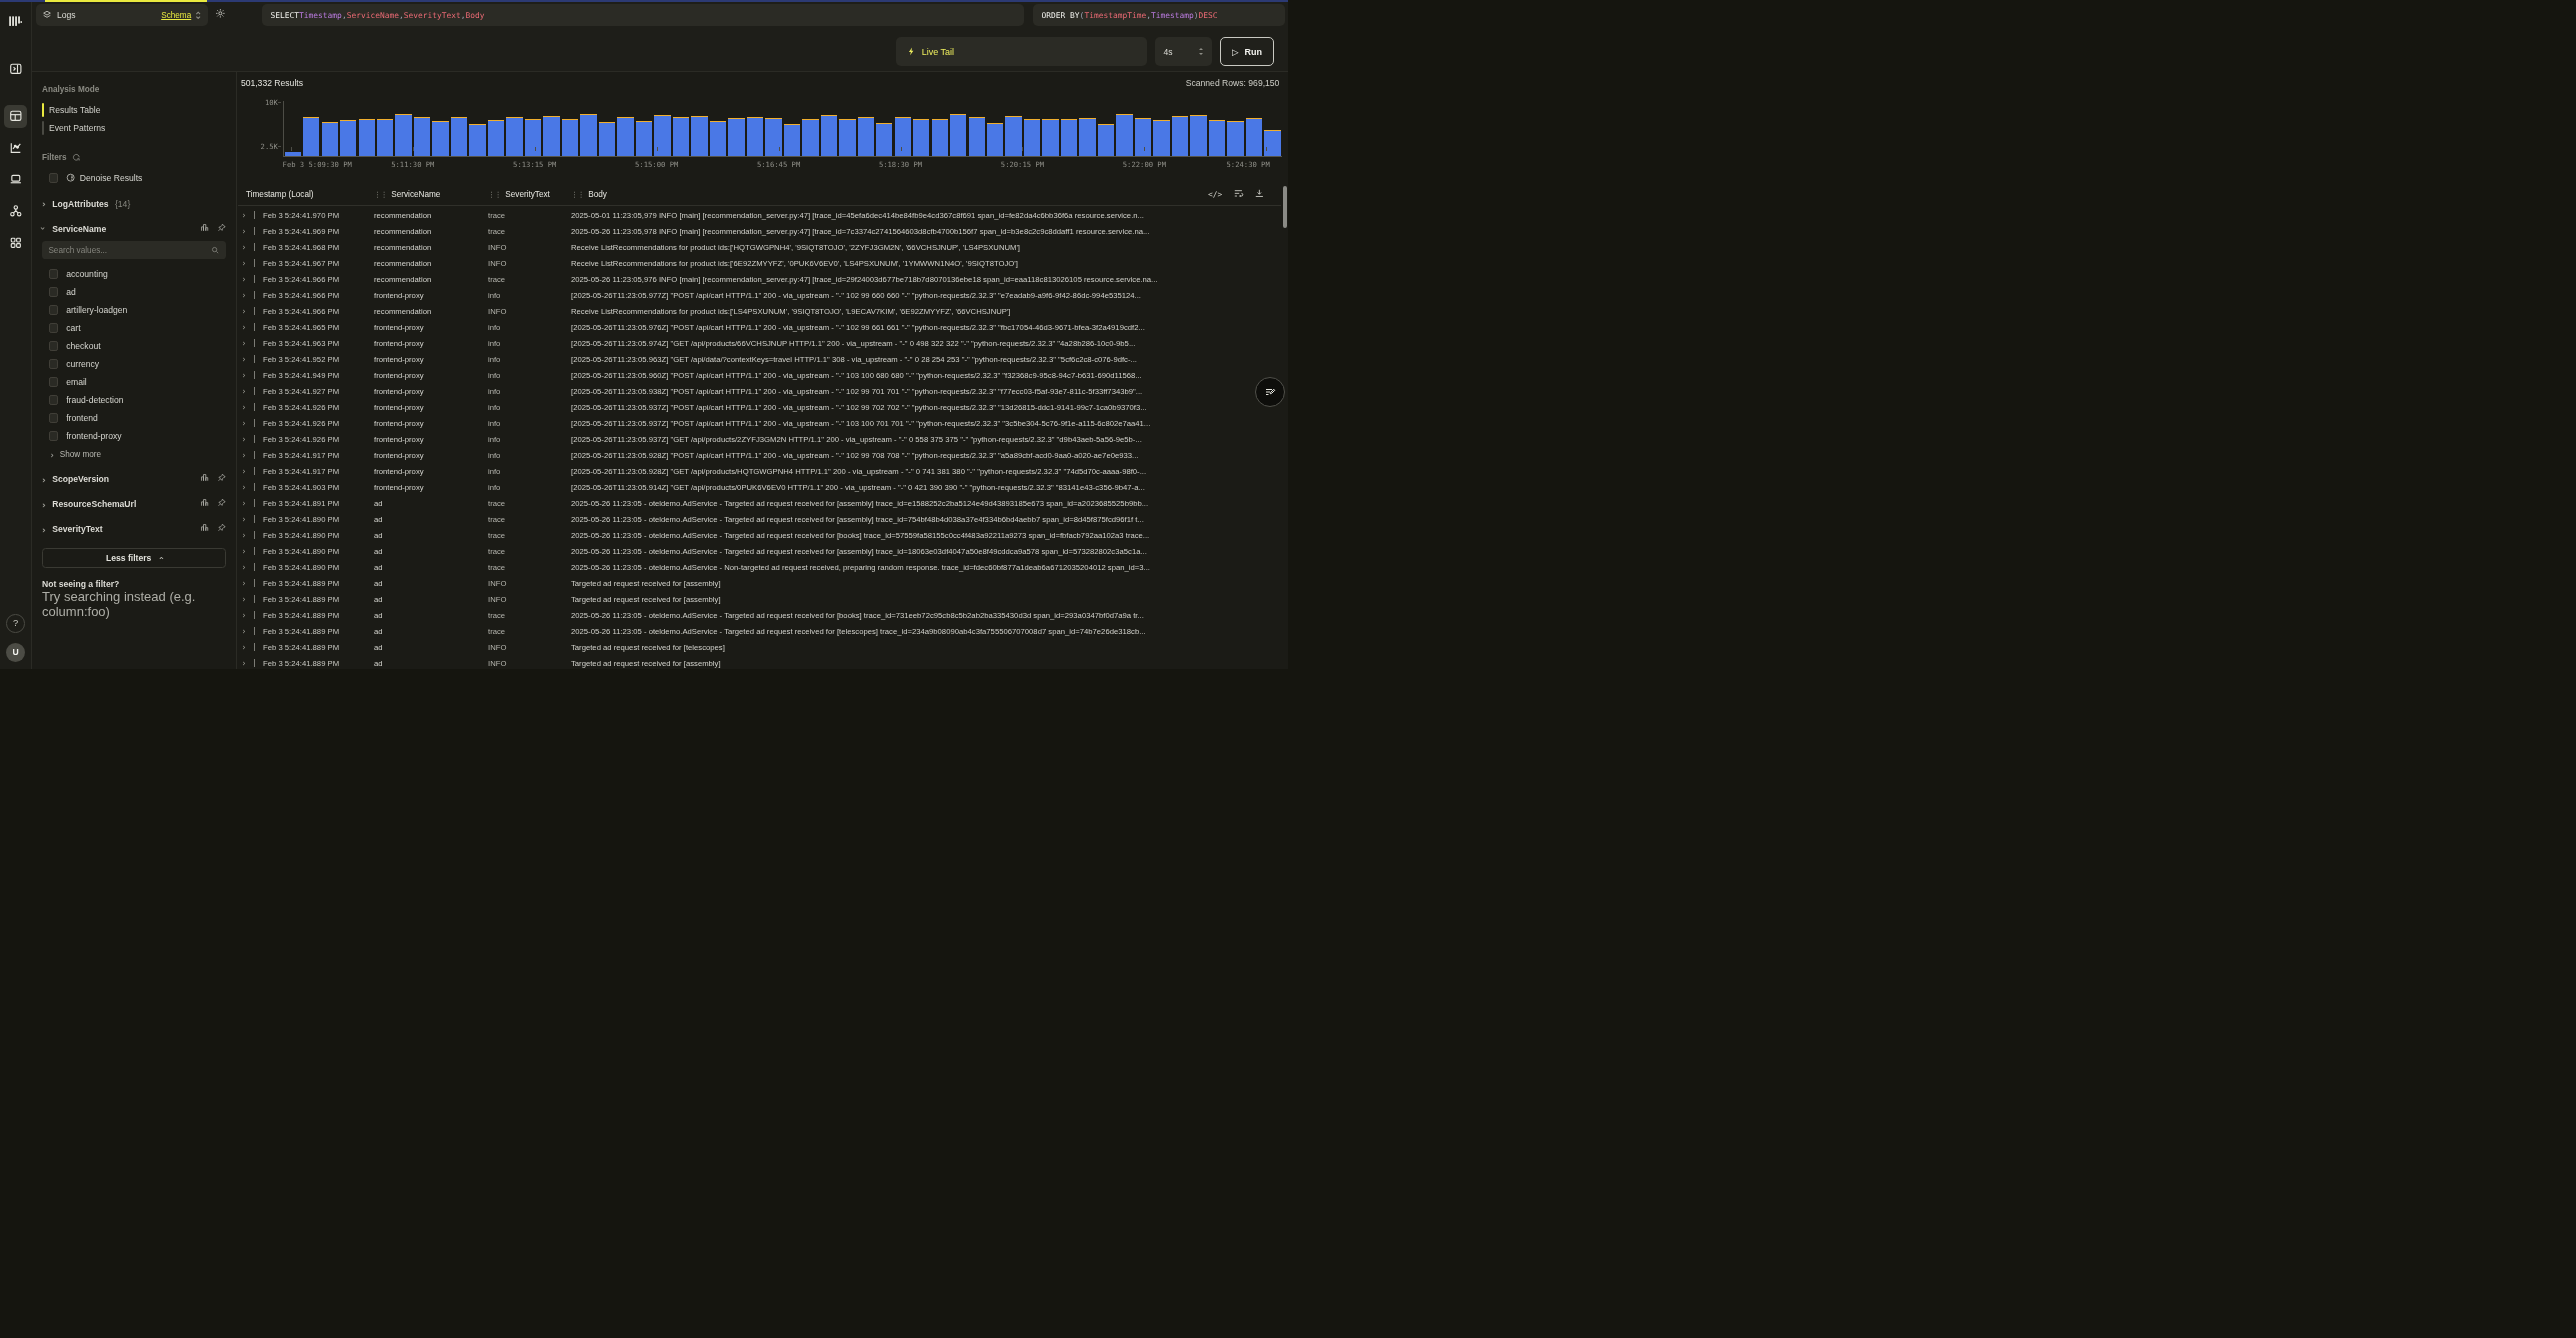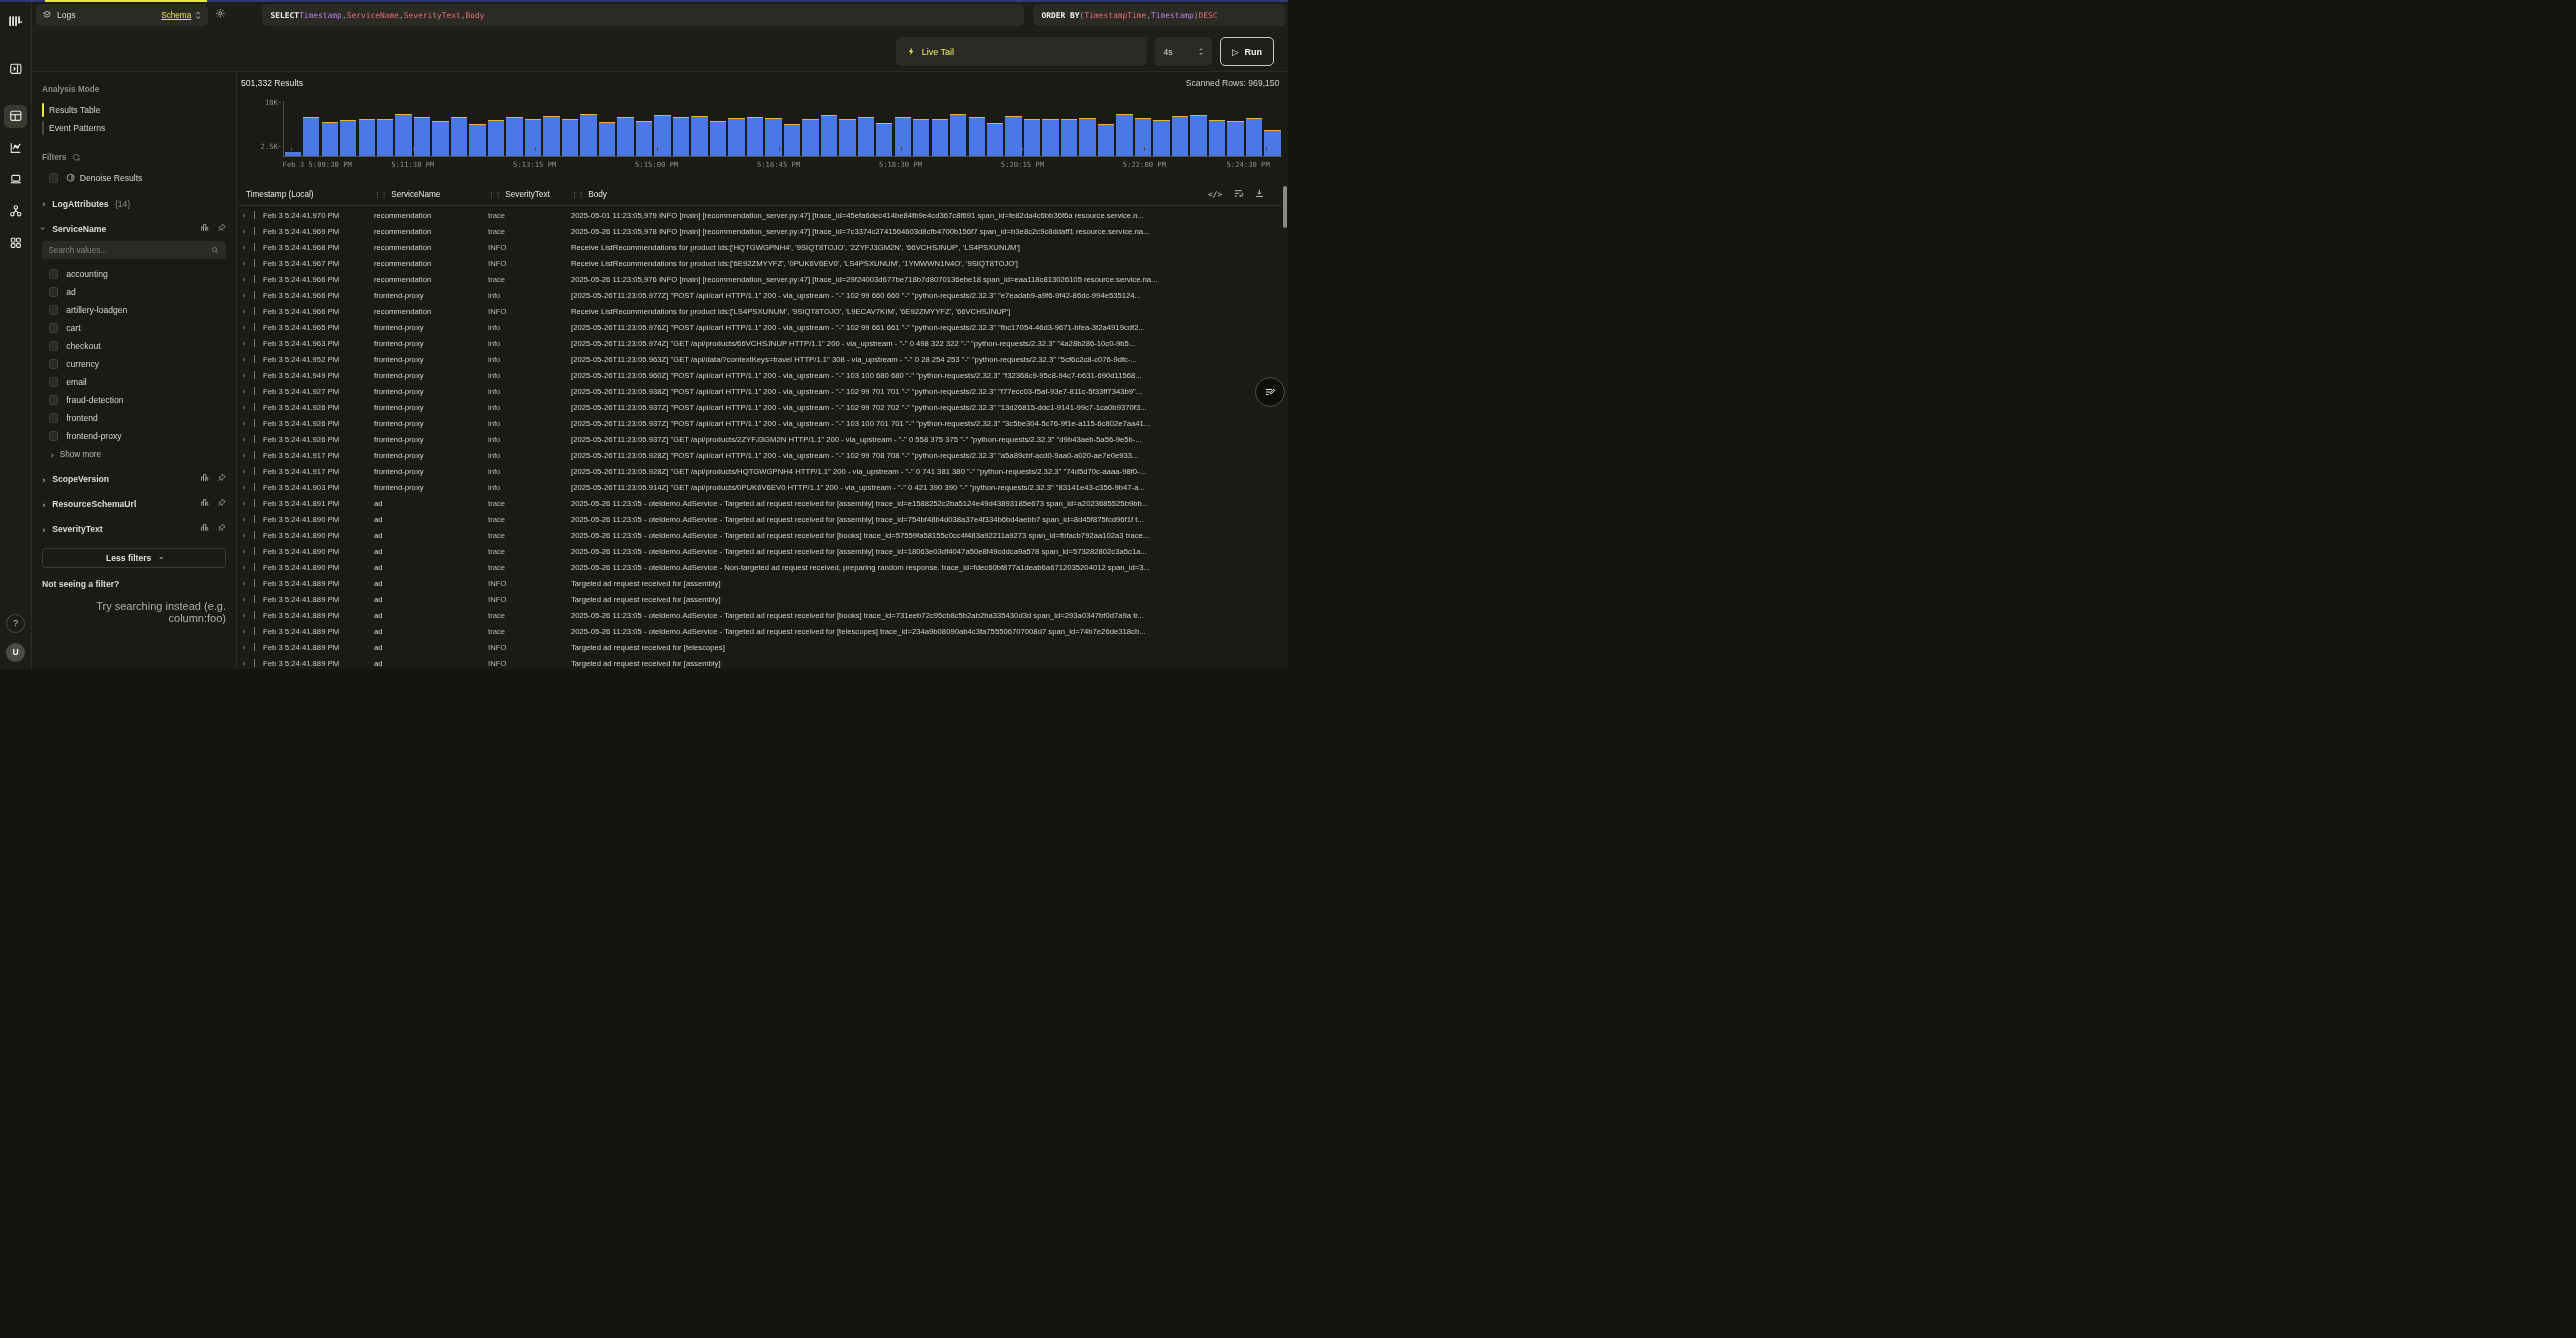--- a/index.html
+++ b/index.html
@@ -30,21 +30,21 @@
   .panel { background:#2b2b25; border-radius:5px; position:absolute; display:flex; align-items:center; }
   .logs-select { left:3.6px; top:4.3px; width:172px; height:22px; padding:0 6.4px; }
   .logs-select .lbl { font-size:8.6px; color:#dcdcd6; margin-left:5px; }
   .logs-select .schema { margin-left:auto; color:#e9e93f; font-size:8.2px;text-decoration:underline; }
   .updown { margin-left:3.6px; color:#8d8d86; }
   .gear-wrap { position:absolute; left:183px; top:7.9px; color:#cfcfc8; }
   .query-box { left:230px; top:4.3px; width:762px; height:22px; padding:0 8.6px;
     font-family:"DejaVu Sans Mono", monospace; font-size:7.9px; white-space:nowrap; overflow:hidden; }
   .orderby-box { left:1001px; top:4.3px; width:252px; height:22px; padding:0 8.6px;
     font-family:"DejaVu Sans Mono", monospace; font-size:7.9px; white-space:nowrap; overflow:hidden; }
-  .kw { color:#f2f2ee; font-weight:bold; }
+  .kw { color:#f2f2ee; font-weight:normal; }
   .purple { color:#bc7ce2; }
   .red { color:#ea6a74; }
   .punct { color:#9aa0b2; }
 
   .search-box { left:3.6px; top:37px; width:852px; height:29px; padding:0 8.6px; }
   .search-box .ph { font-size:8.6px; color:#84847d; }
   .search-box .mode { margin-left:auto; display:flex; align-items:center; font-size:8.2px; }
   .search-box .sql { color:#8d8d86; }
   .search-box .sep { color:#55554e; margin:0 5px; font-size:9.3px; }
   .search-box .lucene { color:#e9e93f; }
@@ -78,21 +78,21 @@
   .sec-icons { margin-left:auto; display:flex; gap:7.2px; color:#b3b3ac; }
   .svc-search { margin:2.9px 10px 5.7px 10px; height:18.6px; background:#2b2b25; border-radius:3.6px; display:flex; align-items:center; padding:0 6.4px; }
   .svc-search .ph { font-size:8.2px; color:#84847d; }
   .svc-search .mag { margin-left:auto; color:#8d8d86; display:flex; }
   .show-more { display:flex; align-items:center; height:17px; padding-left:18.6px; color:#b9b9b2; font-size:8.2px; margin-top:1.4px; }
   .show-more .chev { font-family:"DejaVu Sans", sans-serif; margin-right:5.7px; font-size:8.6px; }
   .less-btn { margin:10px 10px 8px 10px; height:19.3px; border:0.7px solid #3a3a33; border-radius:3.6px; display:flex;
     align-items:center; justify-content:center; font-weight:bold; color:#e2e2dc; font-size:8.6px; }
   .less-btn .chev { display:inline-block; transform:rotate(-90deg); margin-left:7.2px; color:#b3b3ac; font-family:"DejaVu Sans", sans-serif; }
   .nofilter-h { font-weight:bold; color:#dddcd6; padding:0 10px; margin-top:11.4px; font-size:8.6px; }
-  .nofilter-s { color:#aeaea7; padding:0 10px; margin-top:11px; font-size:11px;text-align:right; }
+  .nofilter-s { color:#aeaea7; padding:0 10px; margin-top:0; font-size:13px; }
 
   
   .main { position:absolute; left:238px; top:72px; right:0; bottom:0; background:#1b1b16; }
   .results-count { position:absolute; left:2.9px; top:6.4px; font-size:8.6px; color:#e6e6e0; }
   .scanned { position:absolute; right:8.6px; top:6.4px; font-size:8.6px; color:#cfcfc8; }
 
   .chart { position:absolute; left:2.9px; right:5.7px; top:29px; height:68px; }
   .plot { position:absolute; left:42px; right:0; top:0; bottom:12px; border-left:0.7px solid #4d4d46; border-bottom:0.7px solid #55554e; }
   .ylab { position:absolute; right:calc(100% - 37px); font-family:"DejaVu Sans Mono", monospace; font-size:7.2px; color:#8f8f88; }
   .ytick { position:absolute; left:37px; width:3.6px; height:0.7px; background:#4d4d46; }

